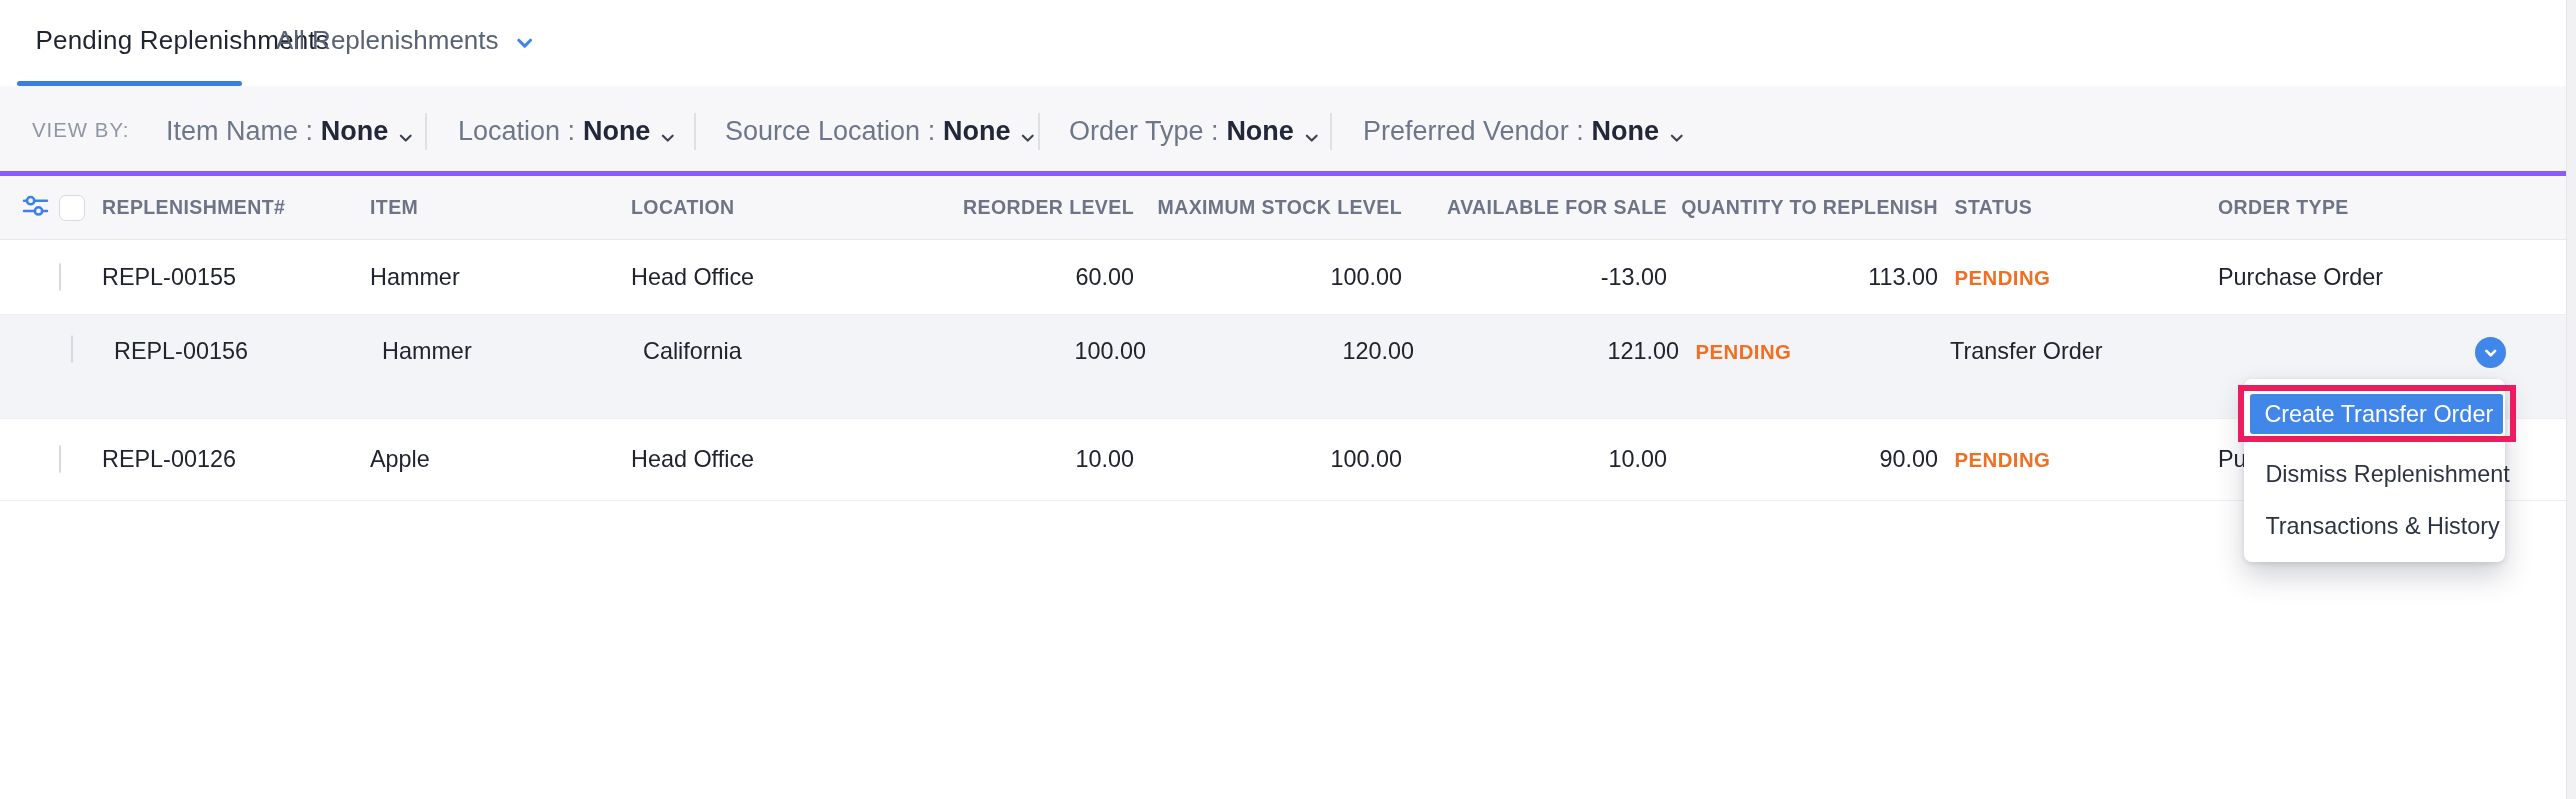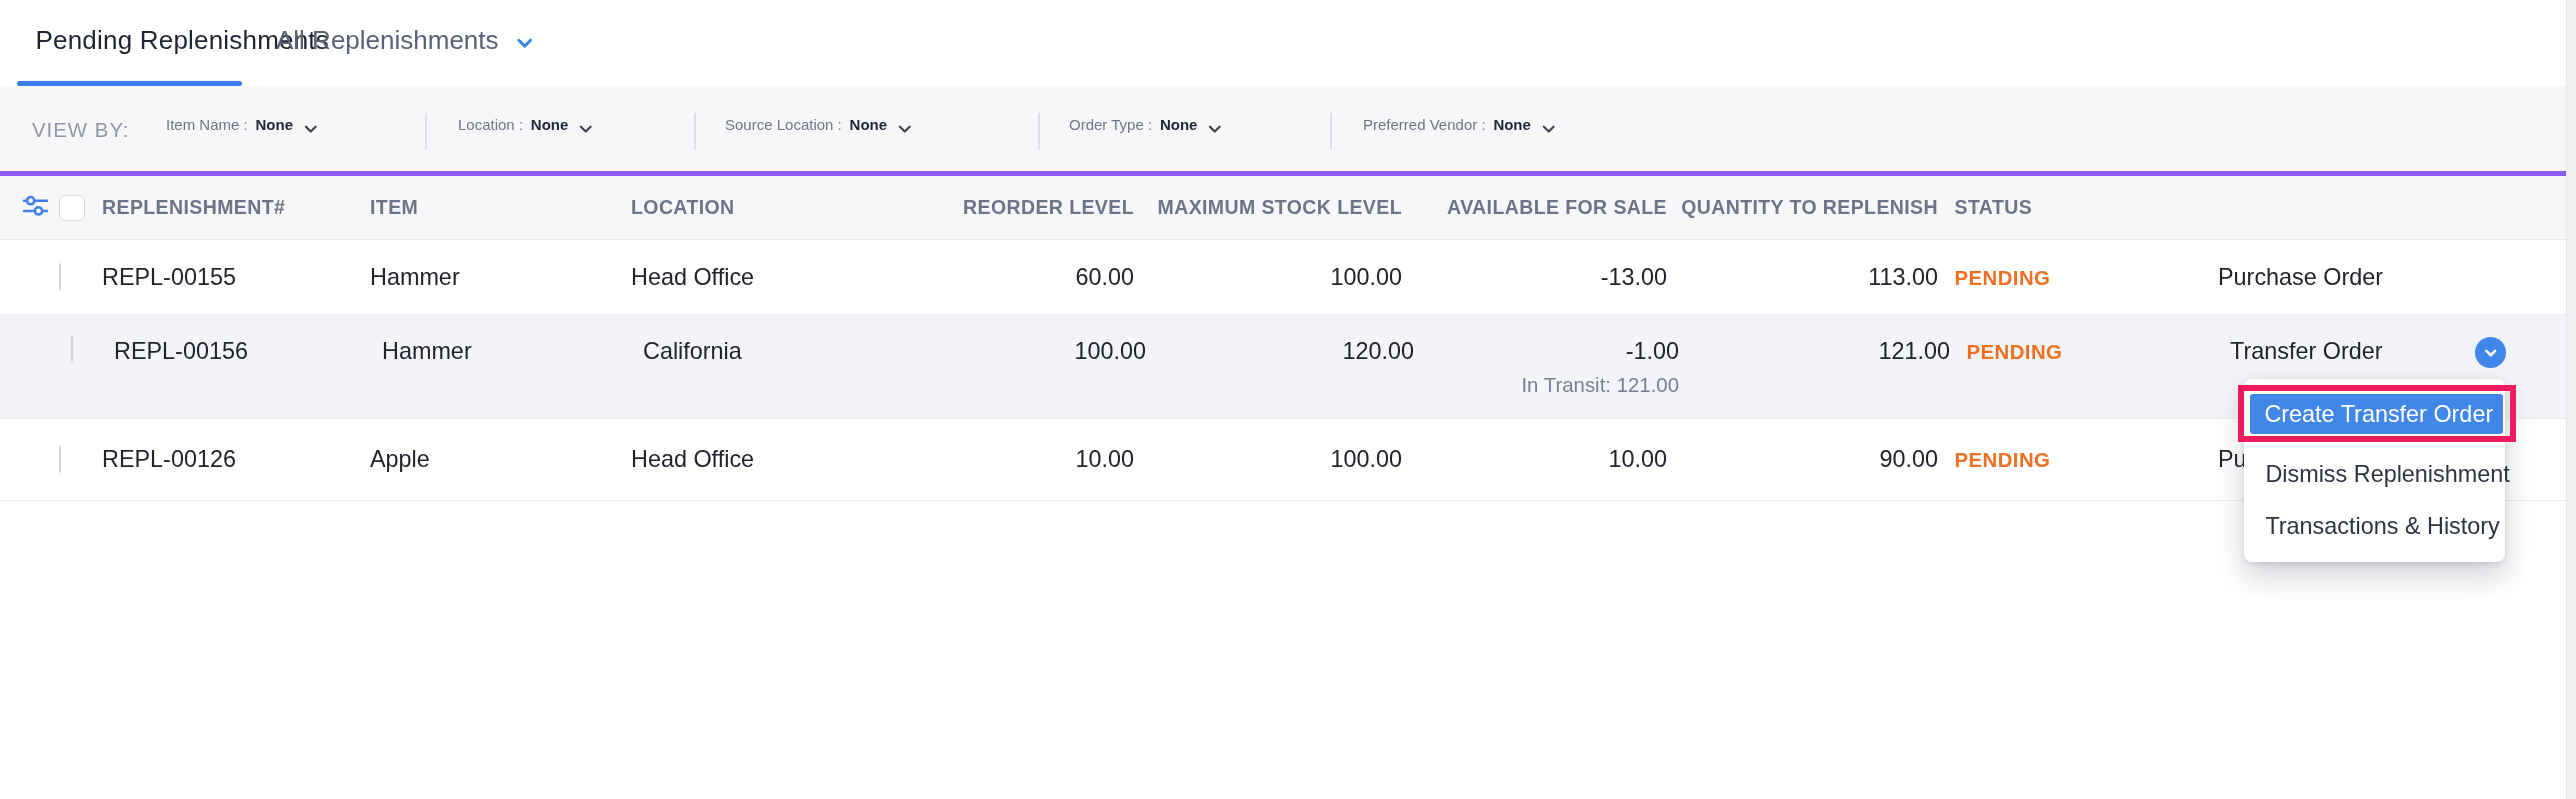--- a/index.html
+++ b/index.html
@@ -32,22 +32,22 @@
   
   .filterbar {
     position:relative; height:90px; background:#f7f7f9;
     border-bottom:5px solid #8b5cf6;
   }
   .viewby {
     position:absolute; left:32px; top:33px;
     font-size:20.4px; color:#9096a6; letter-spacing:1px;
   }
   .f-item {
-    position:absolute; top:30px; display:flex; align-items:flex-start; gap:7.8px;
-    font-size:15px; cursor:pointer; white-space:nowrap;
+    position:absolute; top:30px; display:flex; align-items:flex-end; gap:7.8px;
+    font-size:27px; cursor:pointer; white-space:nowrap;
   }
   .f-item .f-label { color:#6e7689; }
   .f-item .f-value { color:#23273a; font-weight:600; }
   .f-item .chev { margin-top:2.9px; }
   .f-sep {
     position:absolute; top:27px; width:1.9px; height:37px; background:#dfe0e5;
   }
   .f0 { left:166px; } .f1 { left:458px; } .f2 { left:725px; }
   .f3 { left:1069px; } .f4 { left:1363px; }
   .s0 { left:425px; } .s1 { left:694px; } .s2 { left:1038px; } .s3 { left:1330px; }
@@ -217,20 +217,21 @@
       <span class="checkbox"></span>
     </div>
     <div>REPLENISHMENT#</div>
     <div>ITEM</div>
     <div>LOCATION</div>
     <div class="c-num">REORDER LEVEL</div>
     <div class="c-num">MAXIMUM STOCK LEVEL</div>
     <div class="c-num">AVAILABLE FOR SALE</div>
     <div class="c-num">QUANTITY TO REPLENISH</div>
     <div class="c-status">STATUS</div>
+    <div>ORDER TYPE</div>
   </div>
 
   <div class="grid t-row row-0">
     <div class="row-gutter">
       <span class="checkbox"></span>
     </div>
     <div>REPL-00155</div>
     <div>Hammer</div>
     <div>Head Office</div>
     <div class="c-num">60.00</div>
@@ -243,24 +244,20 @@
 
   <div class="grid t-row row-1">
     <div class="row-gutter">
       <span class="checkbox"></span>
     </div>
     <div>REPL-00156</div>
     <div>Hammer</div>
     <div>California</div>
     <div class="c-num">100.00</div>
     <div class="c-num">120.00</div>
-    <div class="c-num">
-      <div>-1.00</div>
-      <div class="in-transit">In Transit: 121.00</div>
-    </div>
     <div class="c-num">121.00</div>
     <div class="c-status"><span class="status-pending">PENDING</span></div>
     <div>Transfer Order</div>
   </div>
 
   <div class="grid t-row row-2">
     <div class="row-gutter">
       <span class="checkbox"></span>
     </div>
     <div>REPL-00126</div>

